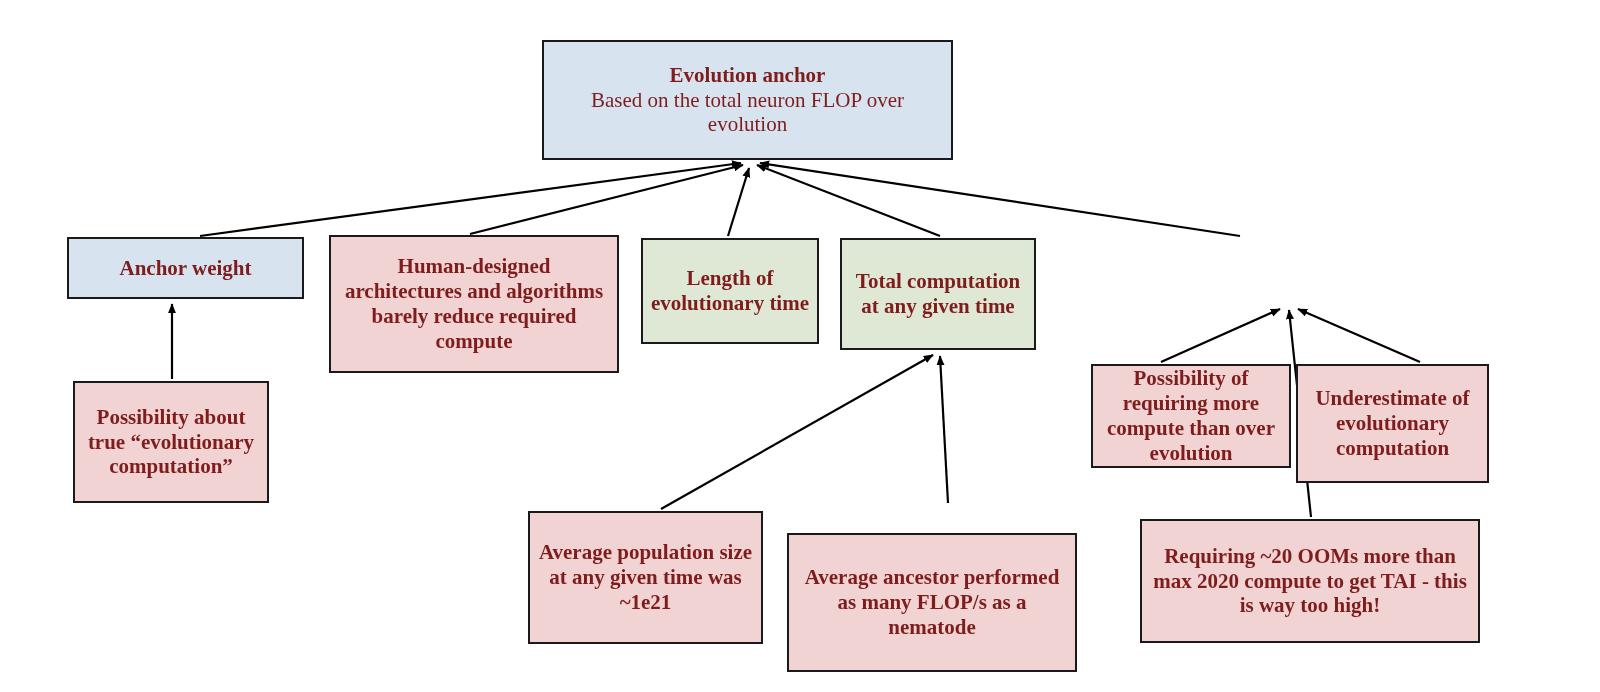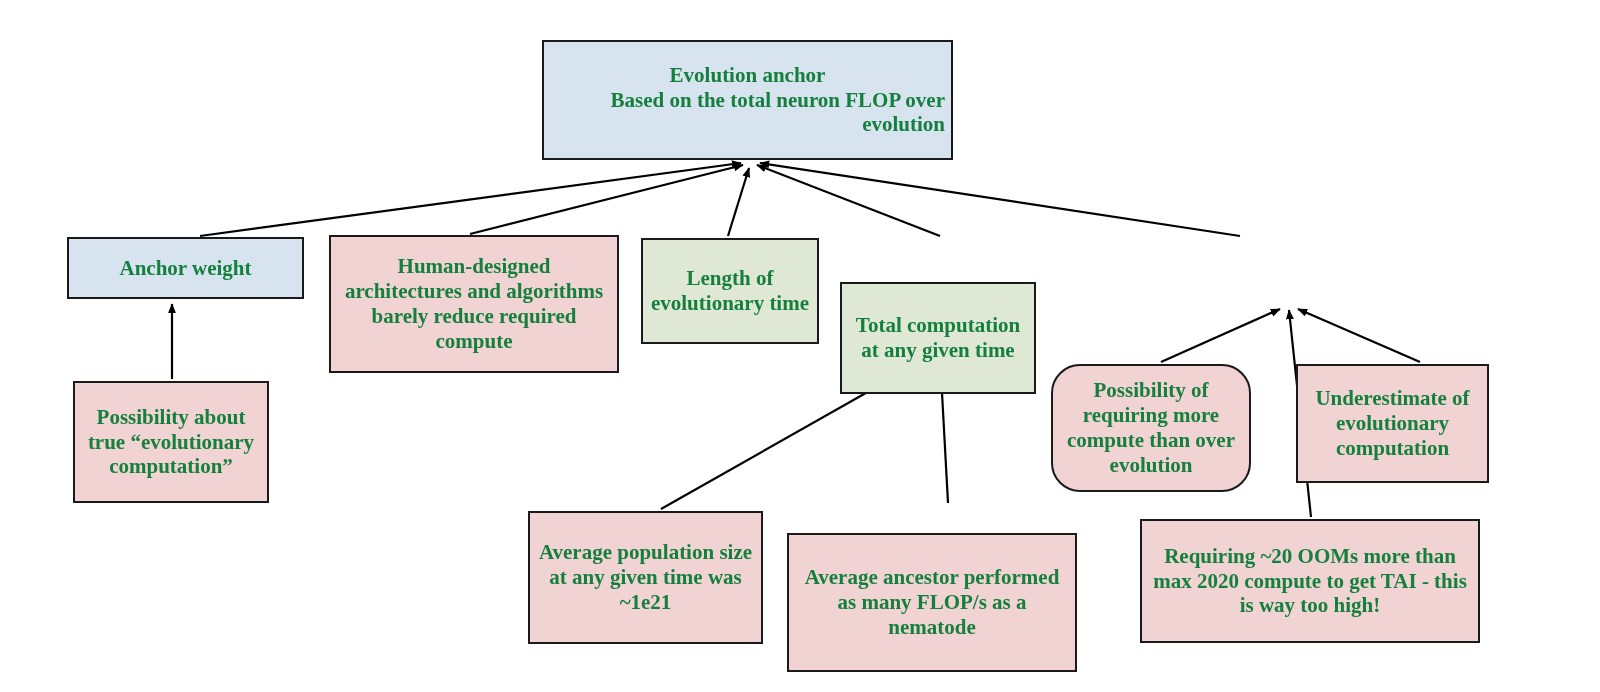--- a/index.html
+++ b/index.html
@@ -27,33 +27,32 @@
   }
   .node {
     position: absolute;
     box-sizing: border-box;
     border: 2px solid #1a1a1a;
     display: flex;
     flex-direction: column;
     align-items: center;
     justify-content: center;
     text-align: center;
-    color: #15803d;
+    color: #7f1d1d;
     line-height: 1.18;
     padding: 2px 6px;
     z-index: 2;
   }
   .node .ttl {
     font-weight: bold;
     display: block;
   }
   .node .sub {
-    font-weight: bold;
+    font-weight: normal;
     display: block;
-    text-align: right;
   }
   .fill-blue  { background: #d8e3f0; }
   .fill-pink  { background: #f1d3d3; }
   .fill-green { background: #dfe8d5; }
   .fs-21 { font-size: 21px; }
   .bold  { font-weight: bold; }
 </style>
 </head>
 <body>
 
@@ -94,38 +93,38 @@
   </div>
 
   <div class="node fill-pink fs-21 bold" style="left:329px; top:235px; width:290px; height:138px;">
     <span class="ttl">Human-designed architectures and algorithms barely reduce required compute</span>
   </div>
 
   <div class="node fill-green fs-21 bold" style="left:641px; top:238px; width:178px; height:106px;">
     <span class="ttl">Length of evolutionary time</span>
   </div>
 
-  <div class="node fill-green fs-21 bold" style="left:840px; top:238px; width:196px; height:112px;margin-top:44px;">
+  <div class="node fill-green fs-21 bold" style="left:840px; top:238px; width:196px; height:112px;">
     <span class="ttl">Total computation at any given time</span>
   </div>
 
 
   <div class="node fill-pink fs-21 bold" style="left:73px; top:381px; width:196px; height:122px;">
     <span class="ttl">Possibility about true “evolutionary computation”</span>
   </div>
 
   <div class="node fill-pink fs-21 bold" style="left:528px; top:511px; width:235px; height:133px;">
     <span class="ttl">Average population size at any given time was ~1e21</span>
   </div>
 
   <div class="node fill-pink fs-21 bold" style="left:787px; top:505px; width:290px; height:139px;margin-top:28px;">
     <span class="ttl">Average ancestor performed as many FLOP/s as a nematode</span>
   </div>
 
-  <div class="node fill-pink fs-21 bold" style="left:1051px; top:364px; width:200px; height:128px;border-radius:29px;">
+  <div class="node fill-pink fs-21 bold" style="left:1091px; top:364px; width:200px; height:104px;">
     <span class="ttl">Possibility of requiring more compute than over evolution</span>
   </div>
 
   <div class="node fill-pink fs-21 bold" style="left:1296px; top:364px; width:193px; height:119px;">
     <span class="ttl">Underestimate of evolutionary computation</span>
   </div>
 
   <div class="node fill-pink fs-21 bold" style="left:1140px; top:519px; width:340px; height:124px;">
     <span class="ttl">Requiring ~20 OOMs more than max 2020 compute to get TAI  - this is way too high!</span>
   </div>

